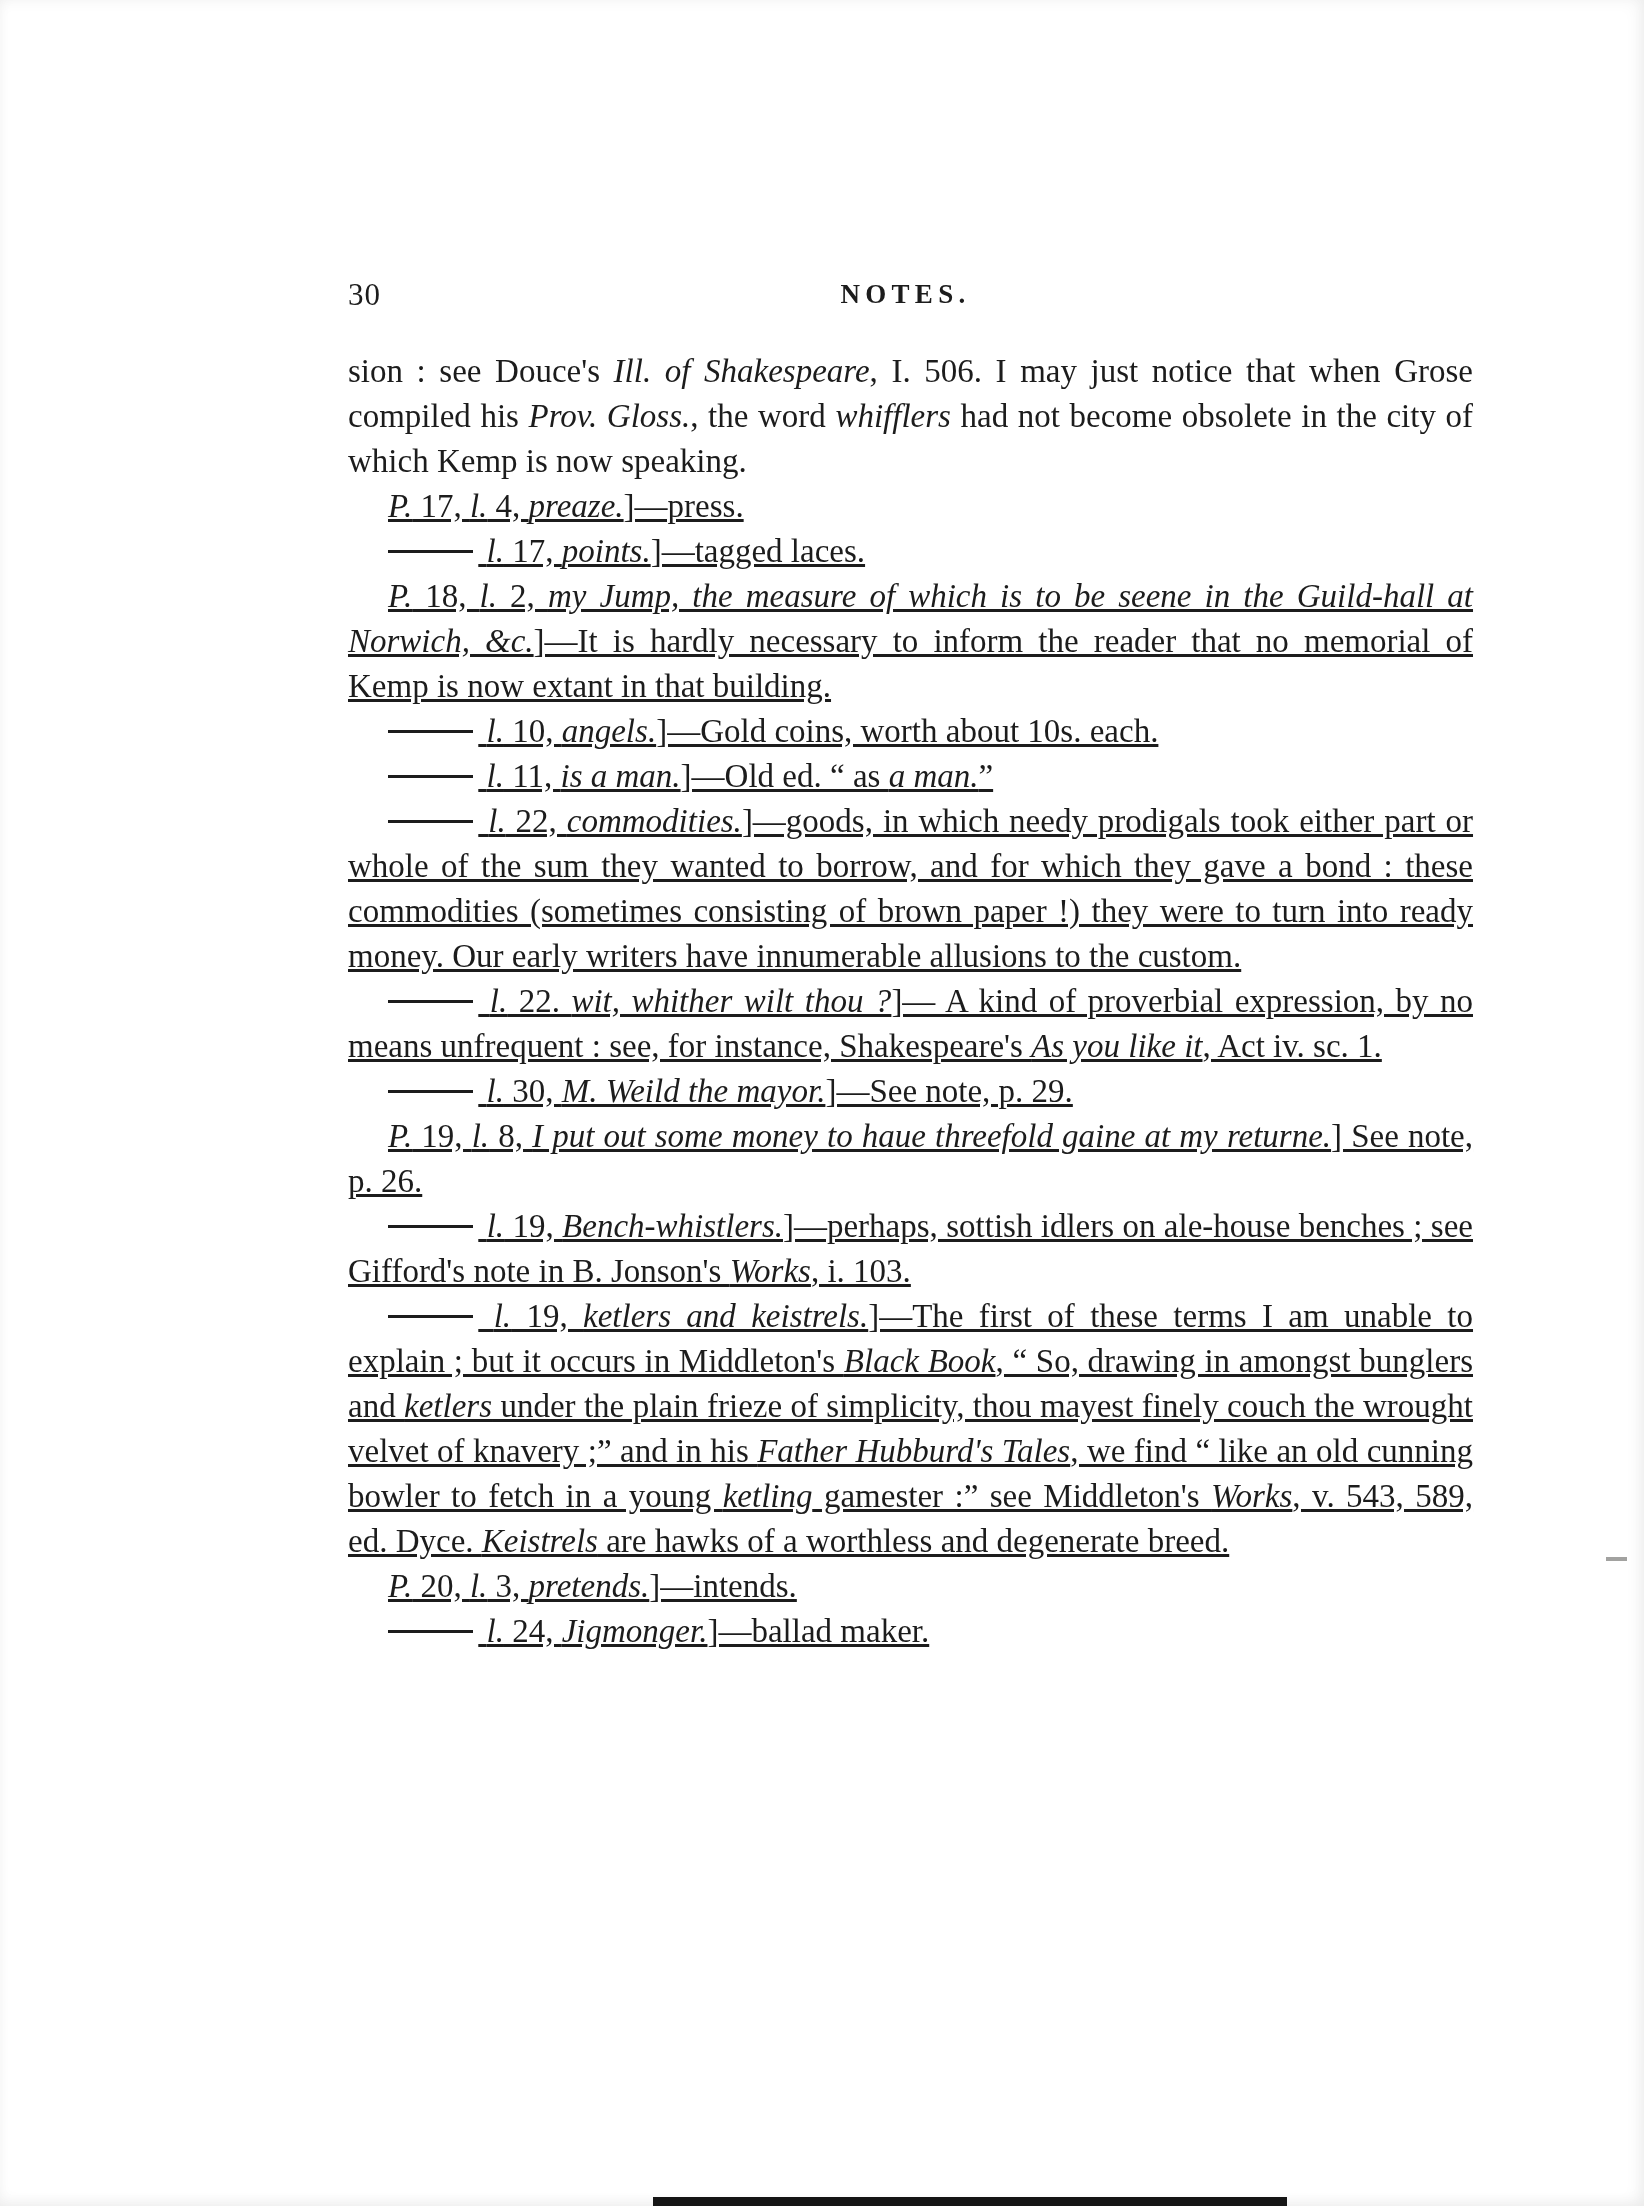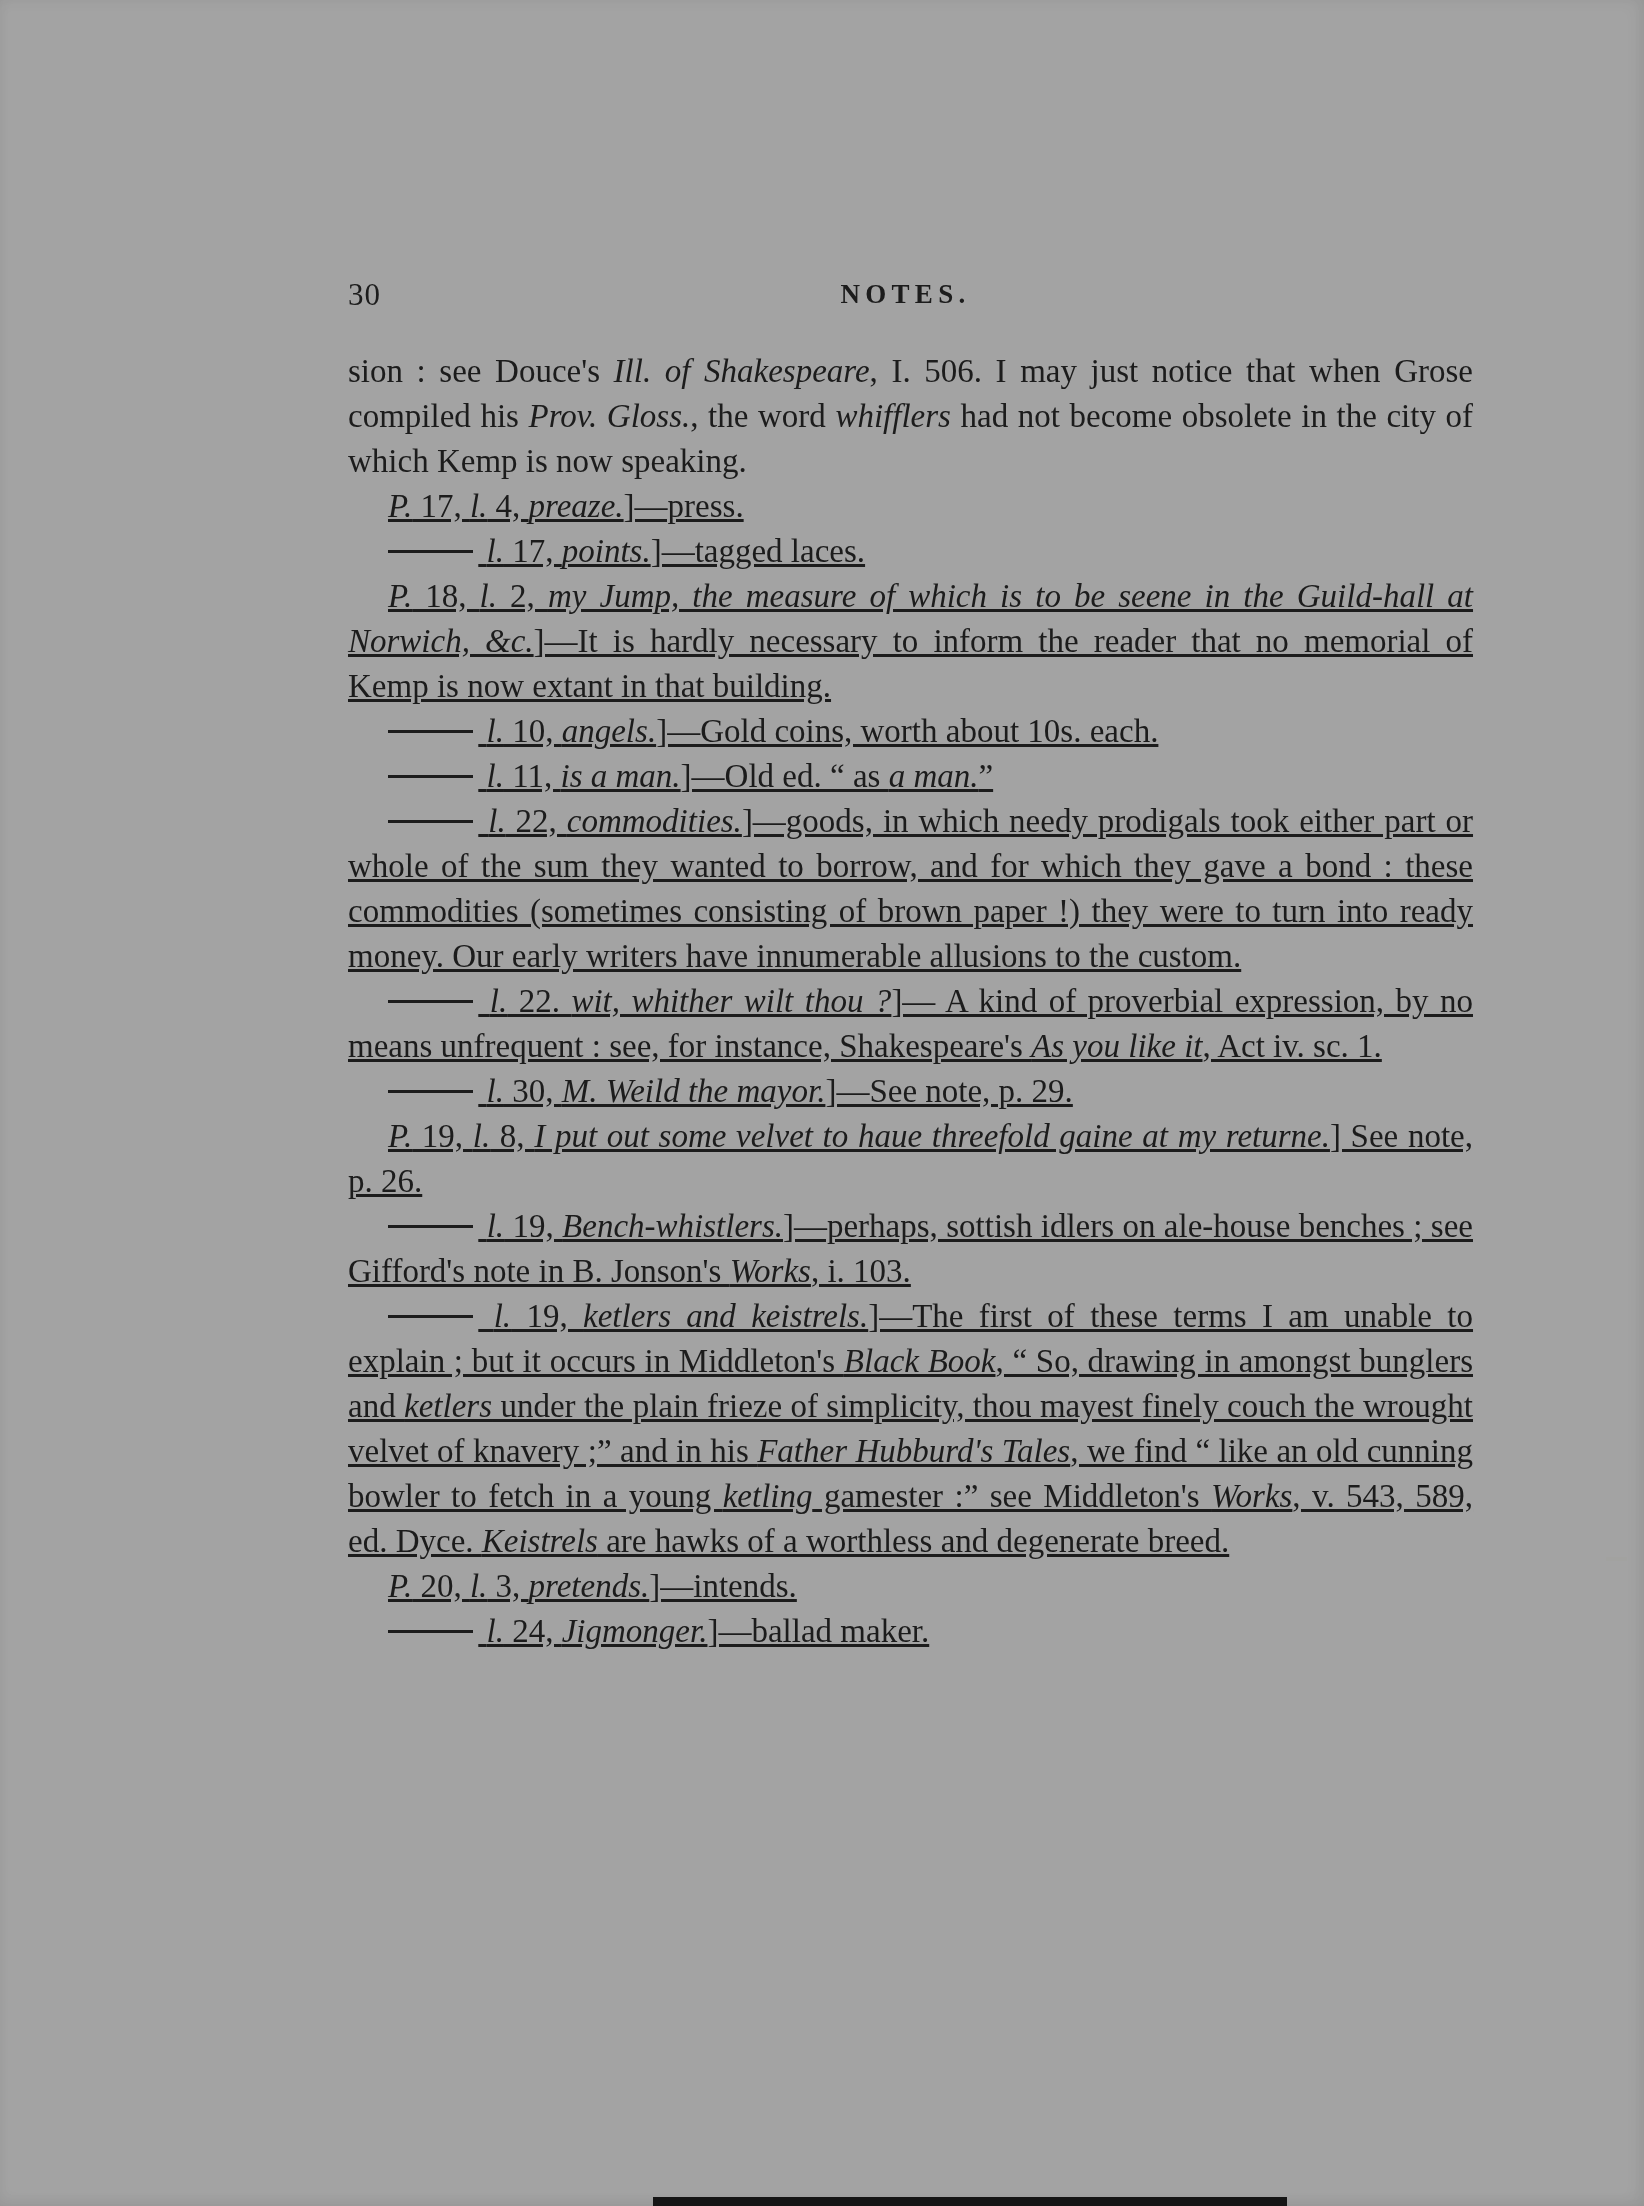--- a/index.html
+++ b/index.html
@@ -1,21 +1,21 @@
 <!DOCTYPE html>
 <html style="font-size:14.3px"><head>
 <meta charset="utf-8">
 <style>
   html, body { margin: 0; padding: 0; background: #dededc; }
   .page {
     position: relative;
     width: 1644px;
     height: 2206px;
     margin: 0 auto;
-    background: #a3a3a3;
+    background: #ffffff;
     font-family: "Liberation Serif", "DejaVu Serif", serif;
     color: #1c1c1c;
     overflow: hidden;
     box-shadow: inset -5.3px 0 16px rgba(0,0,0,0.05), inset 0 -5.3px 12.5px rgba(0,0,0,0.04);
   }
   .content {
     position: absolute;
     left: 348px;
     top: 272px;
     width: 1125px;
@@ -84,21 +84,21 @@
     <div class="body-text">
         <p class="p-cont"><span>sion : see Douce's </span><em>Ill. of Shakespeare</em><span>, I. 506.  I may just notice that when Grose compiled his </span><em>Prov. Gloss.</em><span>, the word </span><em>whifflers</em><span> had not become obsolete in the city of which Kemp is now speaking.</span></p>
         <p class="p-entry"><em>P.</em><span> 17, </span><em>l.</em><span> 4, </span><em>preaze.</em><span>]—press.</span></p>
         <p class="p-entry"><span class="dash-rule"></span><span> </span><em>l.</em><span> 17, </span><em>points.</em><span>]—tagged laces.</span></p>
         <p class="p-entry"><em>P.</em><span> 18, </span><em>l.</em><span> 2, </span><em>my Jump, the measure of which is to be seene in the Guild-hall at Norwich, &amp;c.</em><span>]—It is hardly necessary to inform the reader that no memorial of Kemp is now extant in that building.</span></p>
         <p class="p-entry"><span class="dash-rule"></span><span> </span><em>l.</em><span> 10, </span><em>angels.</em><span>]—Gold coins, worth about 10s. each.</span></p>
         <p class="p-entry"><span class="dash-rule"></span><span> </span><em>l.</em><span> 11, </span><em>is a man.</em><span>]—Old ed. “ as </span><em>a man.</em><span>”</span></p>
         <p class="p-entry"><span class="dash-rule"></span><span> </span><em>l.</em><span> 22, </span><em>commodities.</em><span>]—goods, in which needy prodigals took either part or whole of the sum they wanted to borrow, and for which they gave a bond : these commodities (sometimes consisting of brown paper !) they were to turn into ready money.  Our early writers have innumerable allusions to the custom.</span></p>
         <p class="p-entry"><span class="dash-rule"></span><span> </span><em>l.</em><span> 22. </span><em>wit, whither wilt thou ?</em><span>]— A kind of proverbial expression, by no means unfrequent : see, for instance, Shakespeare's </span><em>As you like it</em><span>, Act iv. sc. 1.</span></p>
         <p class="p-entry"><span class="dash-rule"></span><span> </span><em>l.</em><span> 30, </span><em>M. Weild the mayor.</em><span>]—See note, p. 29.</span></p>
-        <p class="p-entry"><em>P.</em><span> 19, </span><em>l.</em><span> 8, </span><em>I put out some velvet to haue threefold gaine at my returne.</em><span>]  See note, p. 26.</span></p>
+        <p class="p-entry"><em>P.</em><span> 19, </span><em>l.</em><span> 8, </span><em>I put out some money to haue threefold gaine at my returne.</em><span>]  See note, p. 26.</span></p>
         <p class="p-entry"><span class="dash-rule"></span><span> </span><em>l.</em><span> 19, </span><em>Bench-whistlers.</em><span>]—perhaps, sottish idlers on ale-house benches ; see Gifford's note in B. Jonson's </span><em>Works</em><span>, i. 103.</span></p>
         <p class="p-entry"><span class="dash-rule"></span><span> </span><em>l.</em><span> 19, </span><em>ketlers and keistrels.</em><span>]—The first of these terms I am unable to explain ; but it occurs in Middleton's </span><em>Black Book</em><span>, “ So, drawing in amongst bunglers and </span><em>ketlers</em><span> under the plain frieze of simplicity, thou mayest finely couch the wrought velvet of knavery ;” and in his </span><em>Father Hubburd's Tales</em><span>, we find “ like an old cunning bowler to fetch in a young </span><em>ketling</em><span> gamester :” see Middleton's </span><em>Works</em><span>, v. 543, 589, ed. Dyce.  </span><em>Keistrels</em><span> are hawks of a worthless and degenerate breed.</span></p>
         <p class="p-entry"><em>P.</em><span> 20, </span><em>l.</em><span> 3, </span><em>pretends.</em><span>]—intends.</span></p>
         <p class="p-entry"><span class="dash-rule"></span><span> </span><em>l.</em><span> 24, </span><em>Jigmonger.</em><span>]—ballad maker.</span></p>
       </div>
   </div>
   <div class="artifact tick"></div>
   <div class="artifact bottom-strip"></div>
 </div>
 

